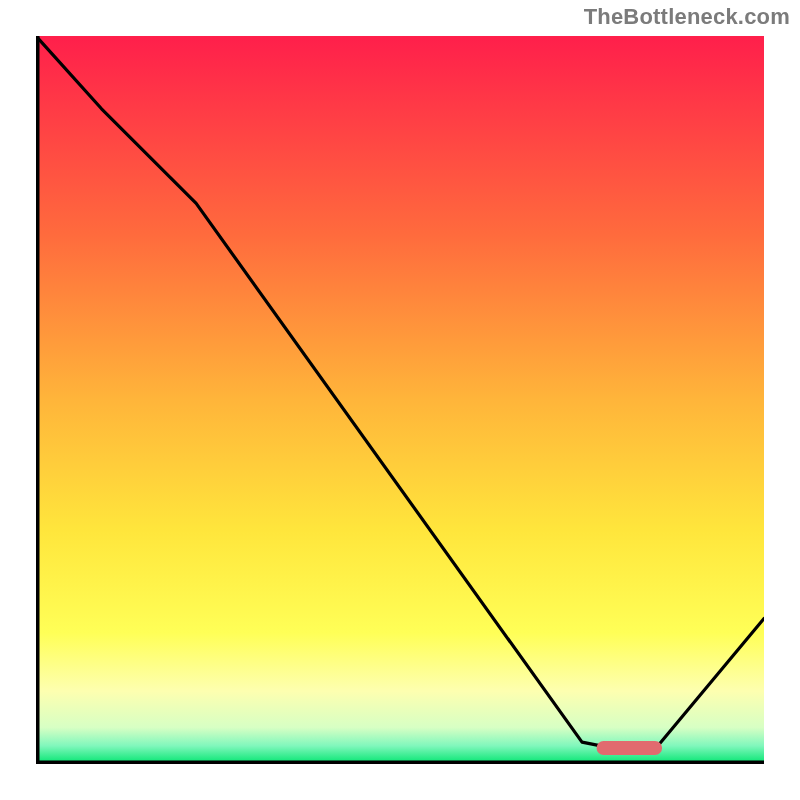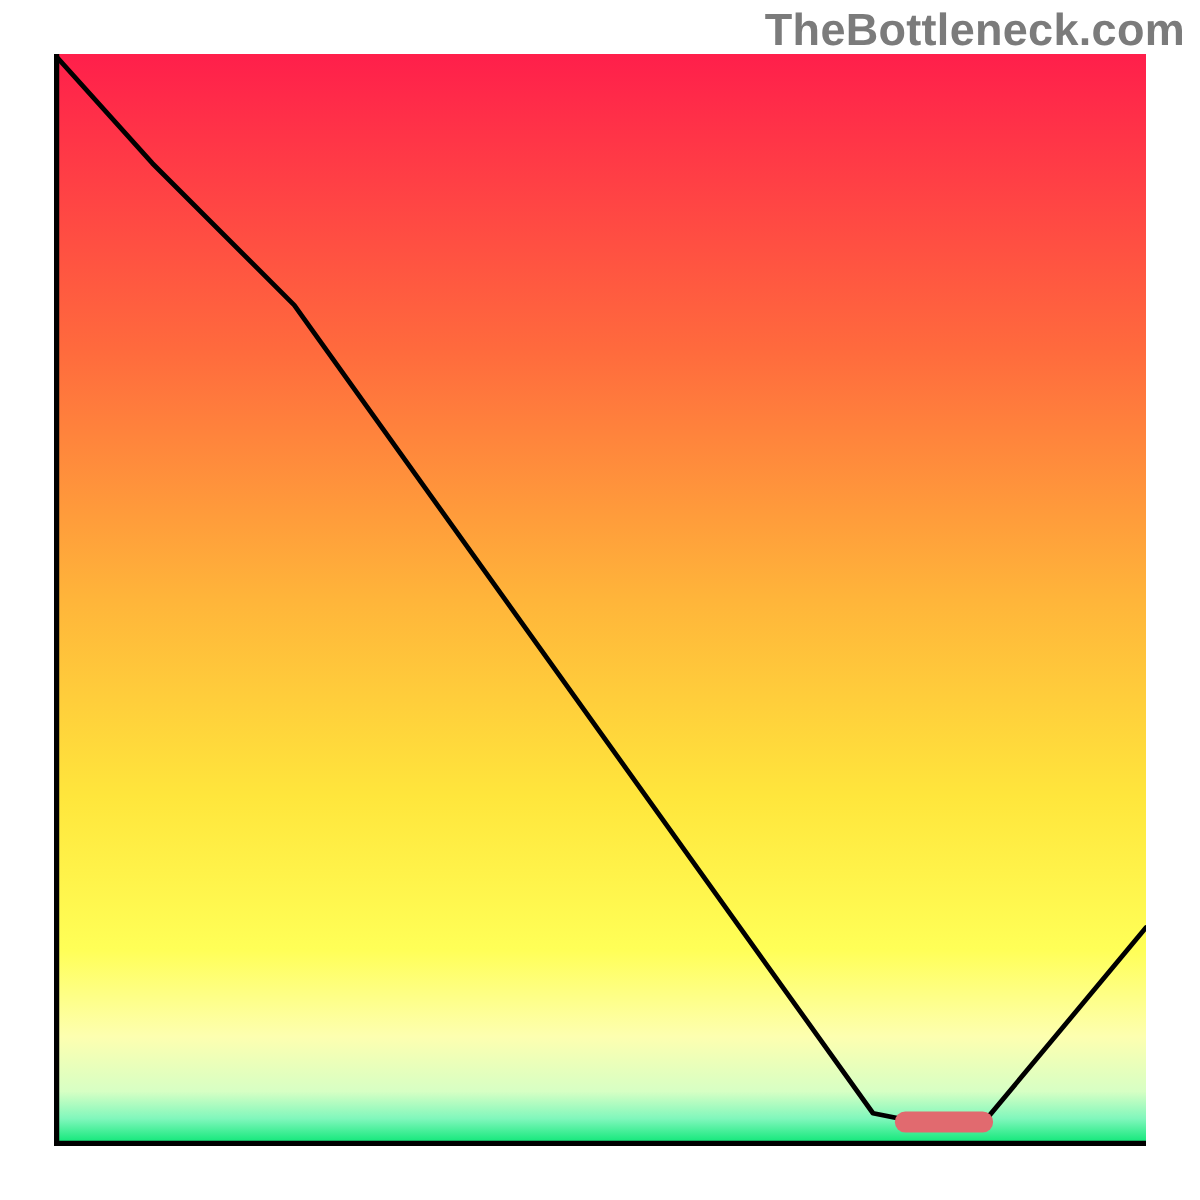--- a/index.html
+++ b/index.html
@@ -8,21 +8,21 @@
     position: relative;
     width: 800px;
     height: 800px;
     background: #fff;
   }
   .watermark {
     position: absolute;
     top: 4px;
     right: 10px;
     font-family: Arial, Helvetica, sans-serif;
-    font-size: 30px;
+    font-size: 22px;
     font-weight: 600;
     color: #7b7b7b;
     letter-spacing: 0.2px;
     text-align: right;
   }
   .plot-area {
     position: absolute;
     left: 36px;
     top: 36px;
     width: 728px;

